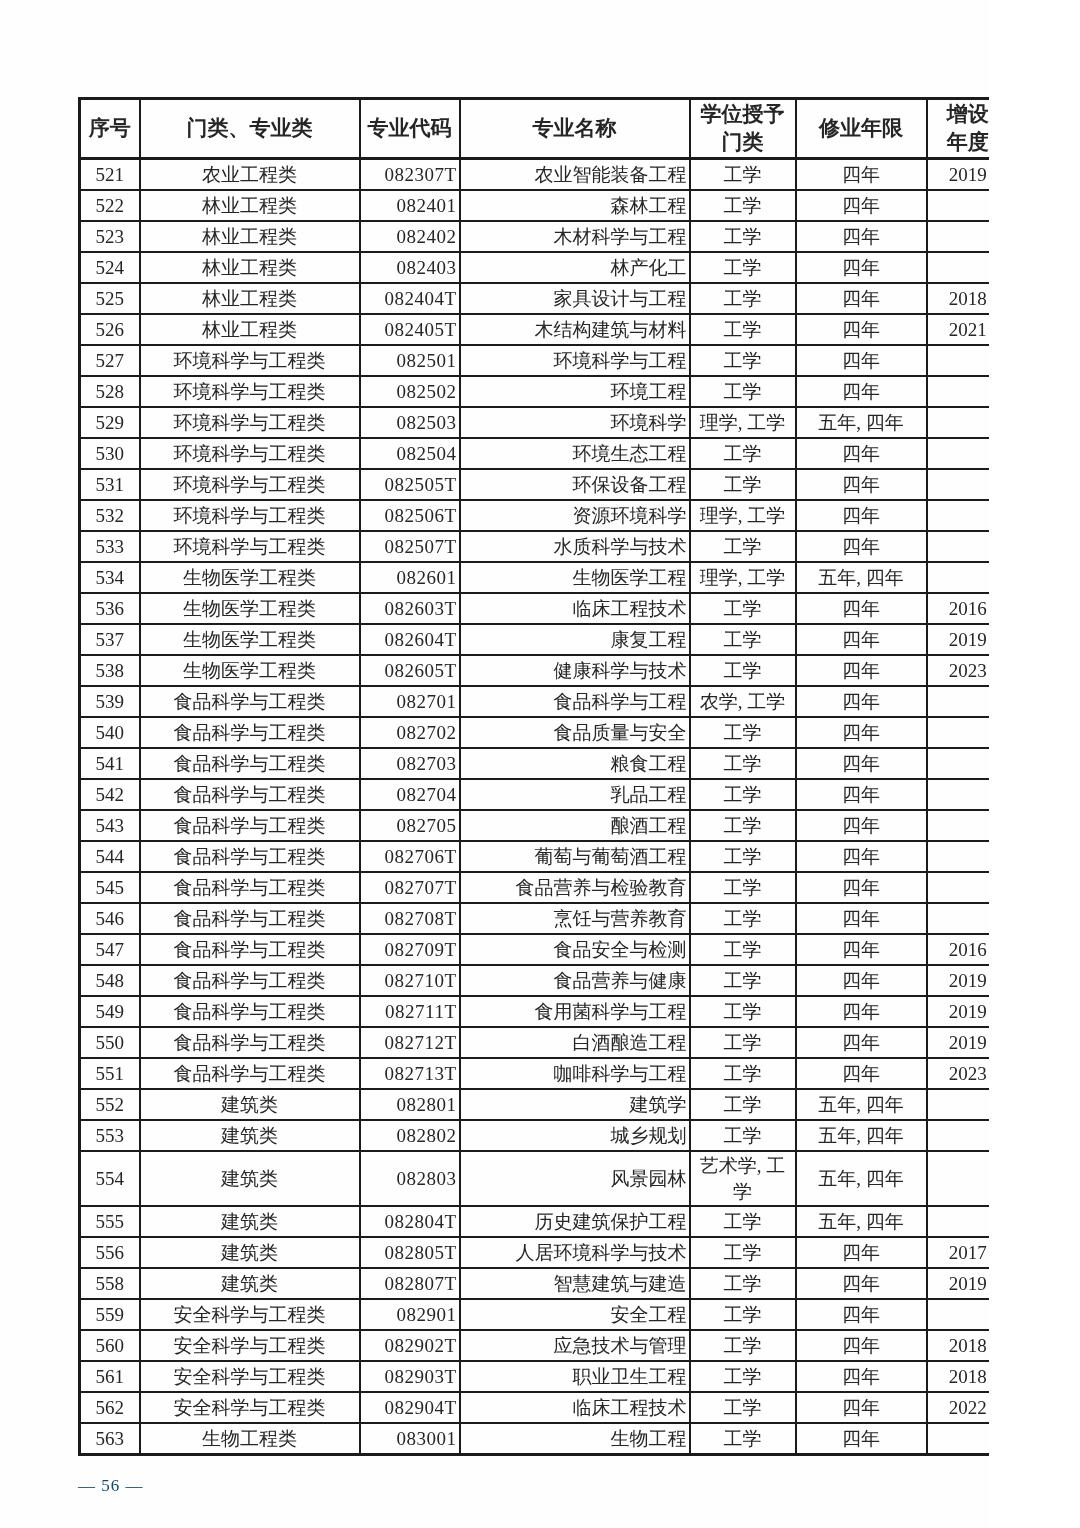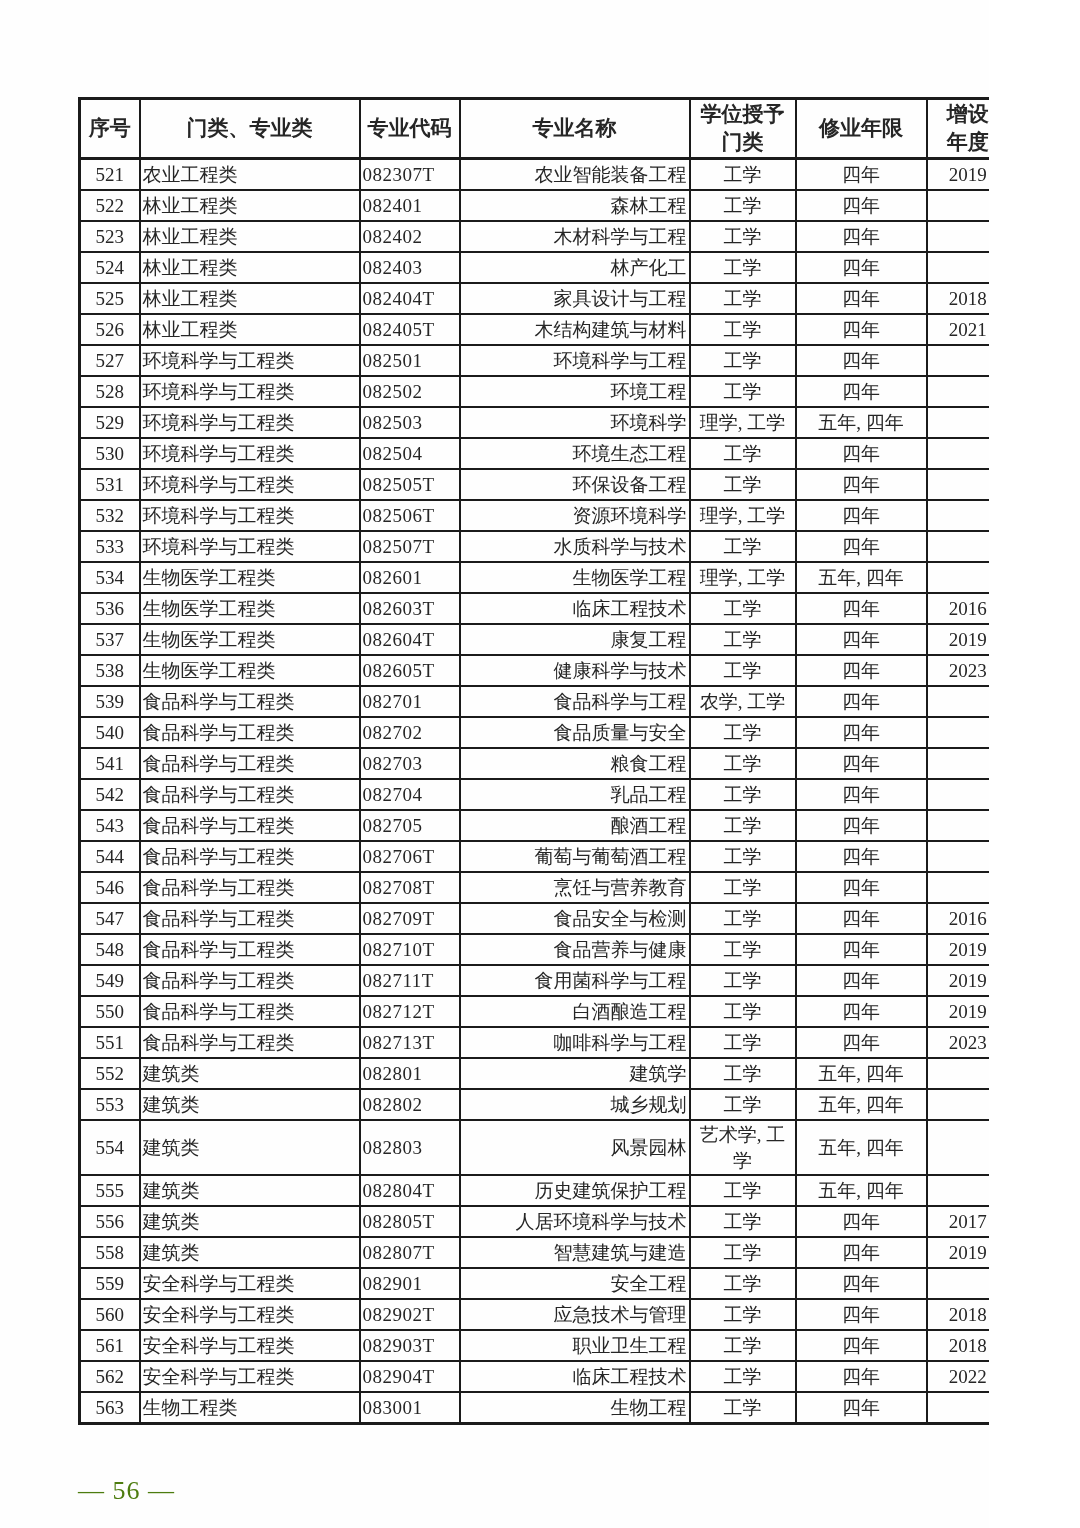--- a/index.html
+++ b/index.html
@@ -40,32 +40,32 @@
     white-space: pre-line;
     border-bottom: 3px solid #1b1b1b;
     padding: 1px 0;
   }
   table.majors tbody td {
     height: 27px;
     vertical-align: middle;
     padding: 1px 2px;
   }
   td.col-0 { text-align: center; }
-  td.col-1 { text-align: left; padding-left: 7px; }
-  td.col-2 { text-align: left; padding-left: 5px; letter-spacing: 0.5px; }
+  td.col-1 { text-align: center; padding-left: 7px; }
+  td.col-2 { text-align: right; padding-left: 5px; letter-spacing: 0.5px; }
   td.col-3 { text-align: right; padding-left: 8px; }
   td.col-4 { text-align: center; }
   td.col-5 { text-align: center; margin-top: 20px; }
   td.col-6 { text-align: center; }
   .page-footer {
     position: absolute;
     left: 78px;
     top: 1476px;
-    font-size: 26px;
-    color: #4d7c0f;
+    font-size: 17px;
+    color: #0c4a6e;
     letter-spacing: 1px;
   }
 </style>
 </head>
 <body>
 
 <div class="page">
 
   <table class="majors">
     <colgroup>
@@ -292,20 +292,29 @@
         <tr>
           <td class="col-0">544</td>
           <td class="col-1">食品科学与工程类</td>
           <td class="col-2">082706T</td>
           <td class="col-3">葡萄与葡萄酒工程</td>
           <td class="col-4">工学</td>
           <td class="col-5">四年</td>
           <td class="col-6"></td>
         </tr>
         <tr>
+          <td class="col-0">545</td>
+          <td class="col-1">食品科学与工程类</td>
+          <td class="col-2">082707T</td>
+          <td class="col-3">食品营养与检验教育</td>
+          <td class="col-4">工学</td>
+          <td class="col-5">四年</td>
+          <td class="col-6"></td>
+        </tr>
+        <tr>
           <td class="col-0">546</td>
           <td class="col-1">食品科学与工程类</td>
           <td class="col-2">082708T</td>
           <td class="col-3">烹饪与营养教育</td>
           <td class="col-4">工学</td>
           <td class="col-5">四年</td>
           <td class="col-6"></td>
         </tr>
         <tr>
           <td class="col-0">547</td>

